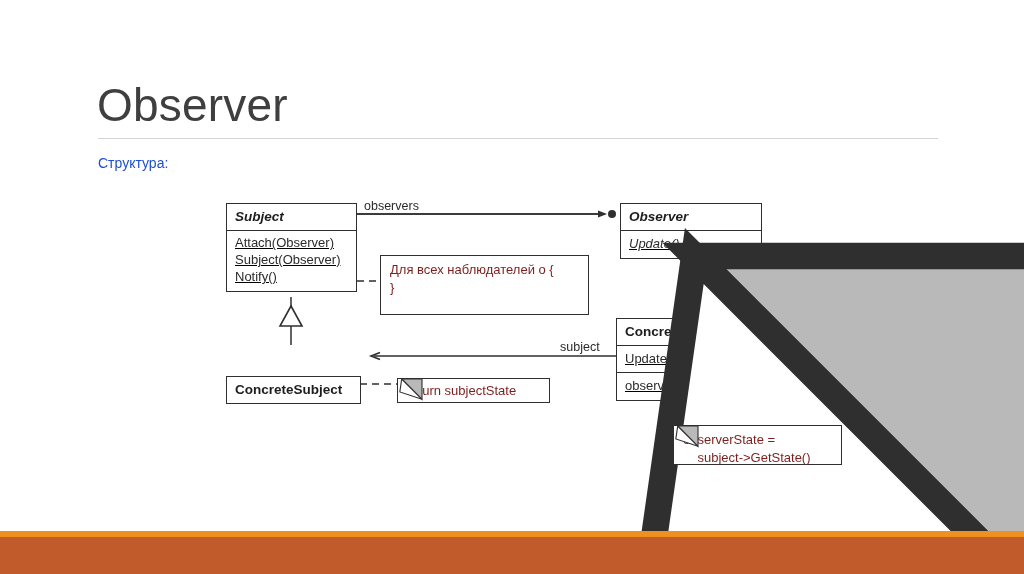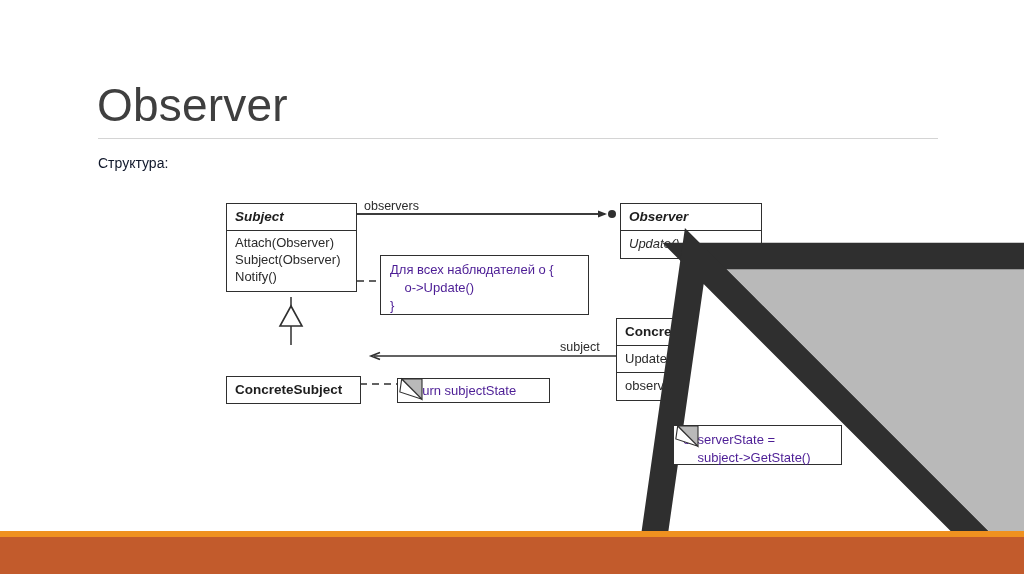--- a/index.html
+++ b/index.html
@@ -38,21 +38,21 @@
     top: 138px;
     width: 840px;
     height: 1px;
     background: #d4d4d4;
   }
   #subtitle {
     position: absolute;
     left: 98px;
     top: 155px;
     font-size: 14px;
-    color: #0f172a;
+    color: #1d4ed8;
     white-space: nowrap;
   }
   #band-top {
     position: absolute;
     left: 0;
     top: 531px;
     width: 1024px;
     height: 6px;
     background: #ef9120;
   }
@@ -88,20 +88,21 @@
     box-sizing: border-box;
     background: #ffffff;
     border: 1.6px solid #2f2f2f;
   }
   .uml-compartment {
     box-sizing: border-box;
     padding: 3px 8px 4px 8px;
   }
   .uml-compartment + .uml-compartment {
     border-top: 1.6px solid #2f2f2f;
+    text-decoration: underline;
   }
   .uml-title {
     font-size: 13.5px;
     font-weight: bold;
     color: #1d1d1d;
     white-space: nowrap;
     line-height: 19px;
   }
   .uml-title.abstract { font-style: italic; }
   .uml-member {
@@ -115,21 +116,21 @@
   
   .uml-note {
     position: absolute;
     box-sizing: border-box;
     background: #ffffff;
     border: 1.4px solid #2f2f2f;
     padding: 5px 9px 5px 9px;
   }
   .uml-note .note-line {
     font-size: 13px;
-    color: #4c1d95;
+    color: #7f1d1d;
     white-space: pre;
     line-height: 18px;
   }
   .note-fold {
     position: absolute;
     top: 0;
     right: 0;
     width: 26px;
     height: 26px;
     pointer-events: none;
@@ -241,21 +242,20 @@
       <div class="uml-compartment" style="padding:4px 8px 5px 8px;">
         <div class="uml-member">Update()</div>
       </div>
       <div class="uml-compartment" style="padding:4px 8px 6px 8px;">
         <div class="uml-member">observerState</div>
       </div>
     </div>
 
     <div class="uml-note" style="left:380px; top:255px; width:209px; height:60px;">
       <div class="note-line">Для всех наблюдателей o {</div>
-      <div class="note-line">    o-&gt;Update()</div>
       <div class="note-line">}</div>
       <svg class="note-fold" viewBox="0 0 26 26">
         <polygon points="4,0 26,0 26,22" fill="#b9b9b9" stroke="#2f2f2f" stroke-width="1.2"></polygon>
         <polygon points="4,0 26,22 2,14" fill="#ffffff" stroke="#2f2f2f" stroke-width="1.2"></polygon>
       </svg>
     </div>
 
     <div class="uml-note" style="left:397px; top:378px; width:153px; height:25px; padding-top:3px;">
       <div class="note-line">return subjectState</div>
       <svg class="note-fold" viewBox="0 0 26 26" style="width:24px;height:24px;">

